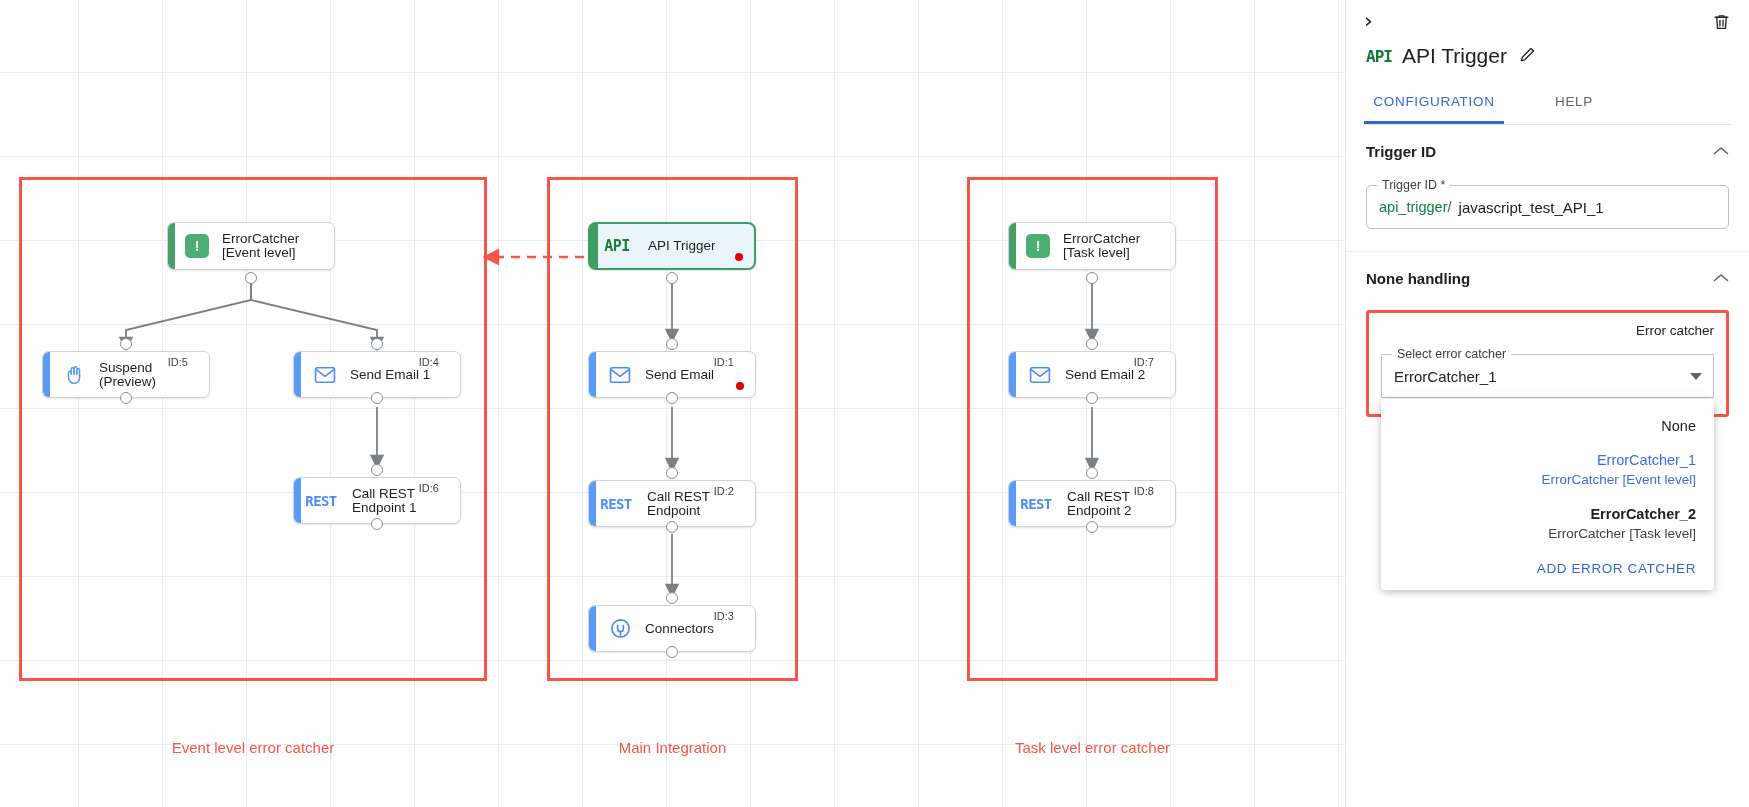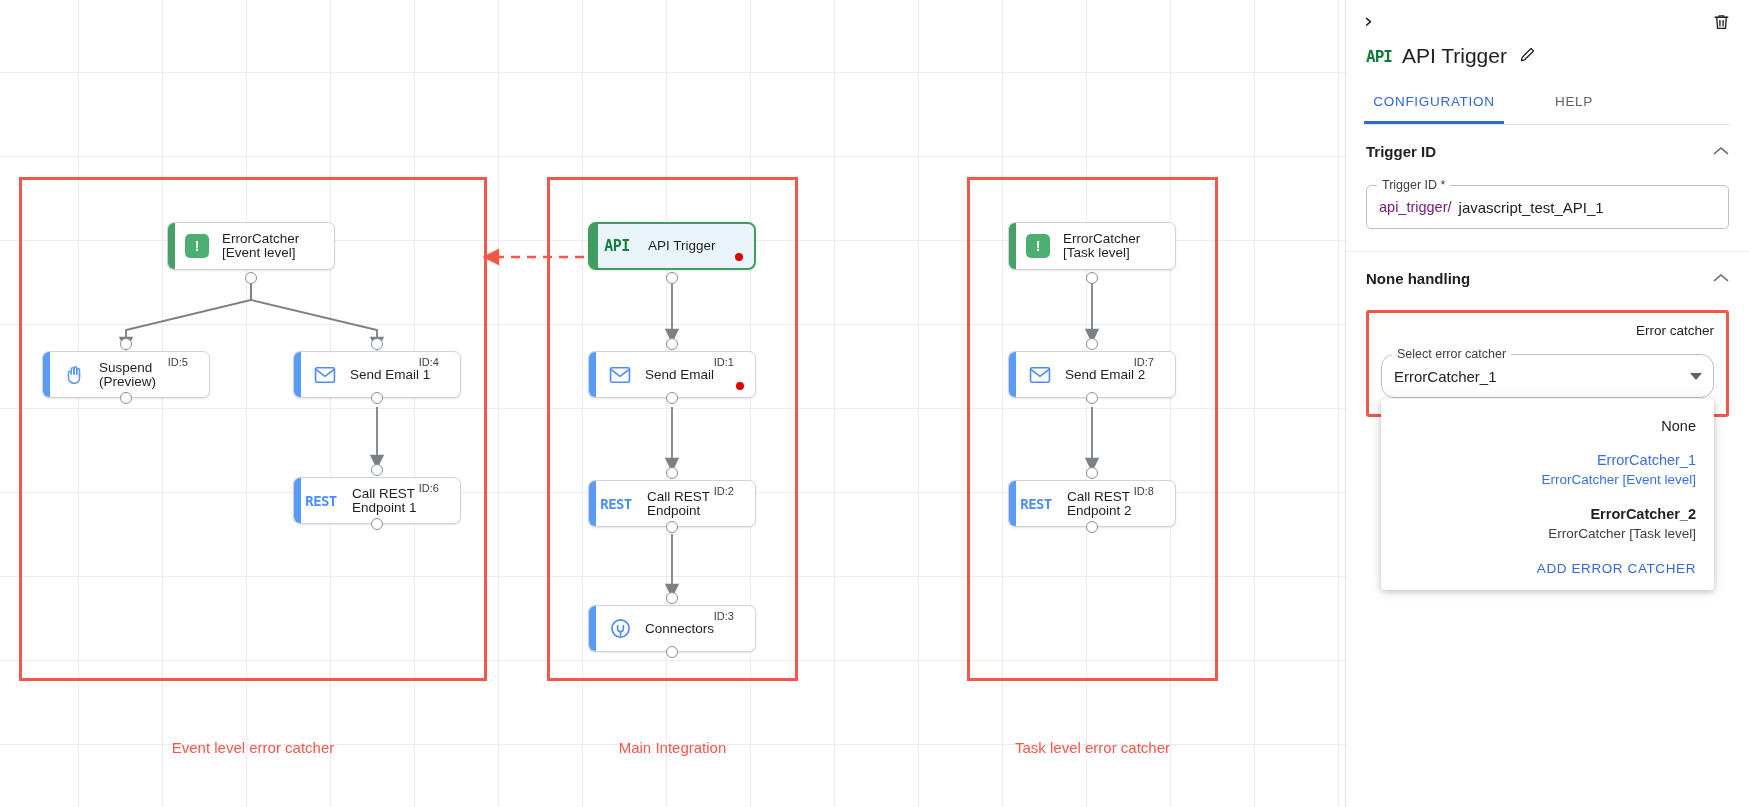--- a/index.html
+++ b/index.html
@@ -144,31 +144,31 @@
   .field-wrap { position: relative; margin: 8px 0 22px 0; border-radius: 9px; }
   .outlined {
     position: relative; height: 44px; border: 1px solid #bdc1c6; border-radius: 5px;
     display: flex; align-items: center; padding: 0 12px;
     background: #fff;
   }
   .outlined-legend {
     position: absolute; top: -8px; left: 10px; background: #fff; padding: 0 5px;
     font-size: 12.5px; color: #3c4043; font-weight: 500;
   }
-  .prefix { color: #701a75; font-size: 14.5px; margin-right: 7px; }
+  .prefix { color: #15803d; font-size: 14.5px; margin-right: 7px; }
   .value { color: #202124; font-size: 15px; }
 
   
   .error-box {
     border: 3px solid #f4564a; border-radius: 3px;
     margin: 6px 0 10px 0; padding: 10px 12px 16px 12px; position: relative;
   }
   .error-box-label { font-size: 13.5px; color: #202124; margin-bottom: 16px; }
   .select-outlined {
-    position: relative; height: 44px; border: 1px solid #bdc1c6; border-radius: 13px;
+    position: relative; height: 44px; border: 1px solid #bdc1c6; border-radius: 0;
     display: flex; align-items: center; padding: 0 12px; background: #fff; cursor: pointer;
   }
   .select-legend {
     position: absolute; top: -8px; left: 10px; background: #fff; padding: 0 5px;
     font-size: 12.5px; color: #3c4043; font-weight: 500;
   }
   .select-value { font-size: 15px; color: #202124; }
   .select-arrow { position: absolute; right: 11px; top: 50%; transform: translateY(-50%); }
 
   .dropdown {

